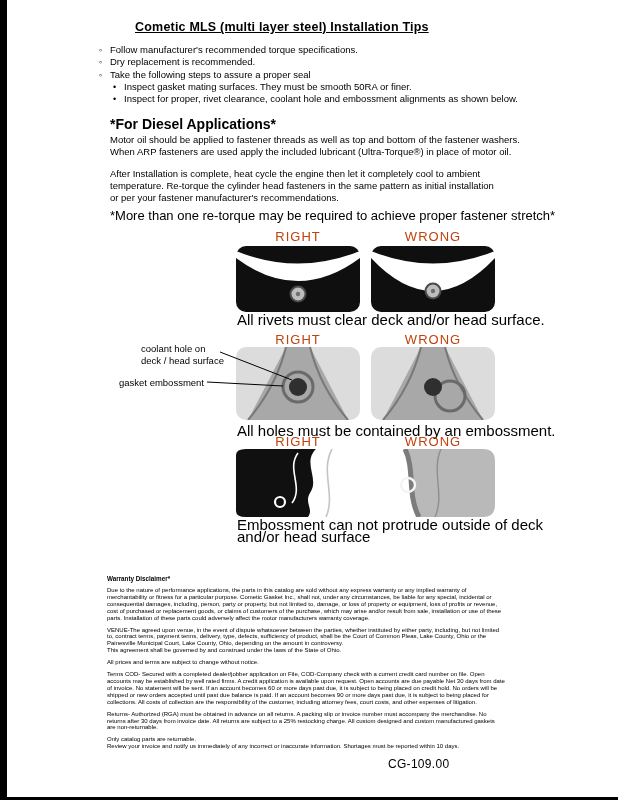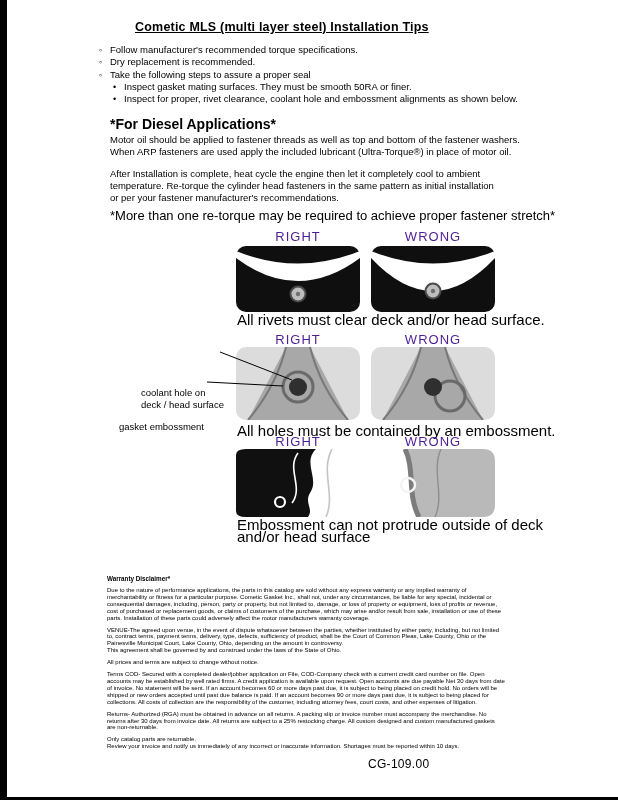--- a/index.html
+++ b/index.html
@@ -20,38 +20,38 @@
   .tip { display:flex; }
   .tip .mk { width:11px; text-align:left; font-size:9px; line-height:12.3px; }
   .tip.sub { margin-left:14px; }
 
   .diesel-h { position:absolute; left:110px; top:116px; font-size:14px; font-weight:bold; }
   .para { position:absolute; left:110px; width:480px; font-size:9.5px; line-height:12.2px; white-space:pre-line; }
   #dp1 { top:134px; }
   #dp2 { top:168px; }
   .note { position:absolute; left:110px; top:208px; font-size:13px; }
 
-  .rw { position:absolute; width:124px; text-align:center; font-size:13px; letter-spacing:1px; color:#4c1d95; }
+  .rw { position:absolute; width:124px; text-align:center; font-size:13px; letter-spacing:1px; color:#c2410c; }
 
   .fig { position:absolute; width:124px; }
   .fig svg { display:block; width:100%; height:auto; }
 
   .cap { position:absolute; left:237px; font-size:15px; line-height:12px; white-space:pre-line; }
 
-  .callout { position:absolute; font-size:9.5px; line-height:11.5px; white-space:pre-line;margin-top:44px; }
+  .callout { position:absolute; font-size:9.5px; line-height:11.5px; white-space:pre-line; }
   #co1 { left:141px; top:343px; width:92px; }
   #co2 { left:119px; top:377px; }
 
   .connectors { position:absolute; left:0; top:0; width:618px; height:800px; pointer-events:none; }
 
   .legal { position:absolute; left:107px; top:575px; width:398px; }
   .legal .lh { font-size:6.3px; font-weight:bold; margin-bottom:5px; }
   .legal p { font-size:6px; line-height:6.9px; margin-bottom:5px; white-space:pre-line; }
 
-  .footer { position:absolute; left:368px; top:757px; font-size:12px; letter-spacing:0.3px; }
+  .footer { position:absolute; left:388px; top:757px; font-size:12px; letter-spacing:0.3px; }
 </style>
 </head>
 <body>
 
 <div class="page">
   <div class="edge-left"></div>
   <div class="edge-bottom"></div>
 
   <h1 class="title">Cometic MLS (multi layer steel) Installation Tips</h1>
 

